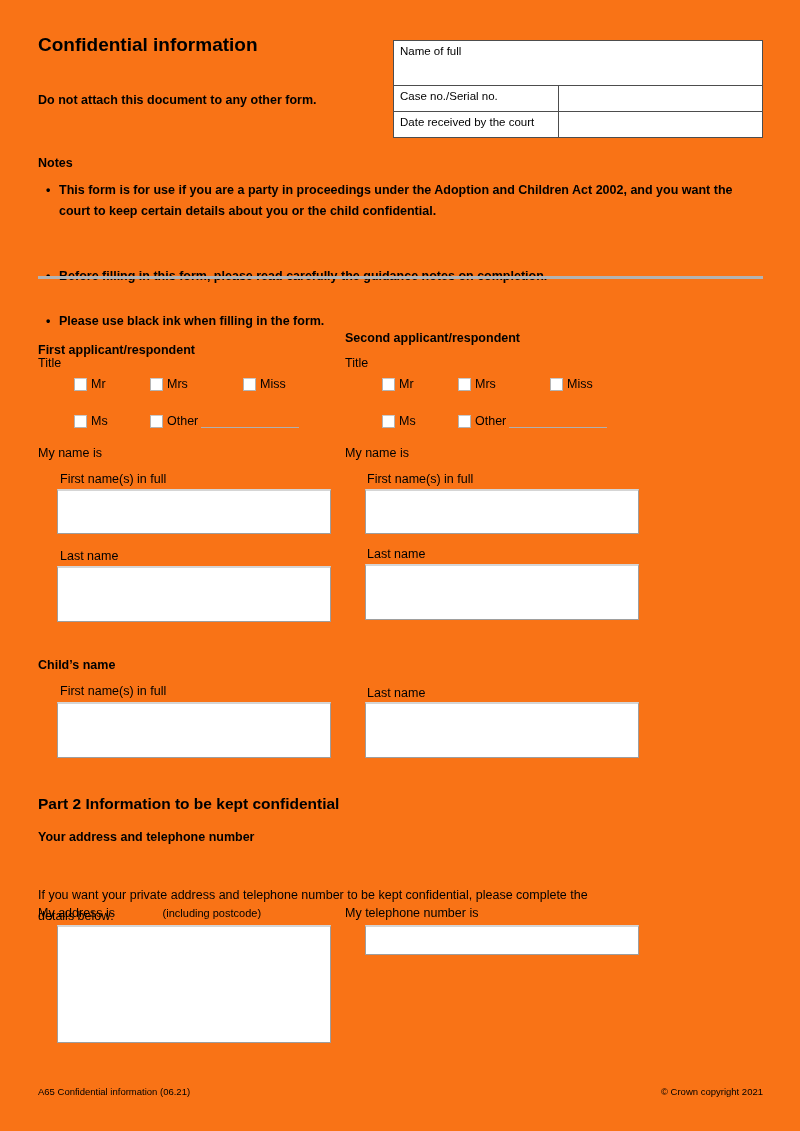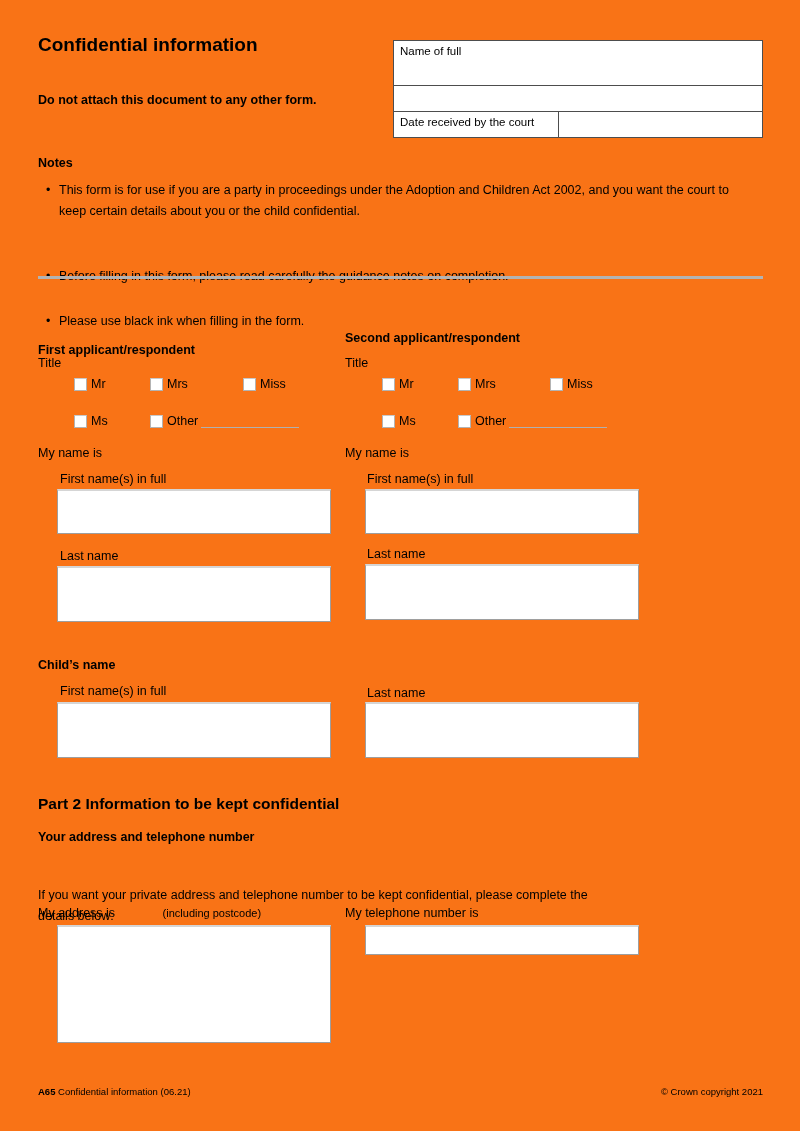--- a/index.html
+++ b/index.html
@@ -24,21 +24,21 @@
   .court-row { display:flex; }
   .court-cell { font-size:11.5px; padding:4px 5px 3px 6px; }
   .court-name-cell { height:44px; width:100%; }
   .court-label-cell { width:165px; border-right:1px solid #4d4d4d; height:26px; }
   .court-value-cell { flex:1; height:26px; }
   .court-border-top { border-top:1px solid #4d4d4d; }
 
   
   .note-item { padding-left:13px; position:relative; line-height:21px; }
   .note-item::before { content:"\2022"; position:absolute; left:0; top:0; }
-  .notes-width { width:700px; }
+  .notes-width { width:700px;font-weight:bold; }
 
   .divider { width:725px; height:2.5px; background:#b3b3b3; }
 
   
   .cb-item { display:flex; align-items:center; height:14px; }
   .cb-box { width:13px; height:13px; border:1px solid #b3b3b3; background:#fff;
             border-top-color:#c9c9c9; flex:0 0 auto; }
   .cb-label { margin-left:4px; font-size:12.5px; white-space:nowrap; }
   .write-line { display:inline-block; width:98px; border-bottom:1px solid #b0b0b0;
                 height:13px; margin-left:3px; }
@@ -67,20 +67,21 @@
   <div class="abs warning" style="left:38px; top:90px;">Do not attach this document to any other form.</div>
 
   <div class="abs court-table" style="left:393px; top:40px;">
     <div class="court-row">
       <div class="court-cell court-name-cell">
         <span>Name of full</span>
         <span></span>
       </div>
     </div>
     <div class="court-row">
+      <div class="court-cell court-label-cell court-border-top">Case no./Serial no.</div>
       <div class="court-cell court-value-cell court-border-top"></div>
     </div>
     <div class="court-row">
       <div class="court-cell court-label-cell court-border-top">Date received by the court</div>
       <div class="court-cell court-value-cell court-border-top"></div>
     </div>
   </div>
 
   <div class="abs subhead" style="left:38px; top:156px;">Notes</div>
 
@@ -173,18 +174,18 @@
   <div class="abs label" style="left:38px; top:906px;">
     <span>My address is</span>
     <span class="hint">(including postcode)</span>
   </div>
   <div class="abs label" style="left:345px; top:906px;">My telephone number is</div>
 
   <div class="abs field-box w-box h-addr" style="left:57px; top:925px;"></div>
   <div class="abs field-box w-box h-tel" style="left:365px; top:925px;"></div>
 
   <div class="abs footer-text" style="left:38px; top:1086px;">
-    <span style="font-weight:bold;margin-top:12px;">A65</span>
+    <span style="font-weight:normal;margin-top:12px;">A65</span>
     <span>Confidential information (06.21)</span>
   </div>
   <div class="abs footer-text" style="right:37px; top:1086px;">© Crown copyright 2021</div>
 
 </div>
 
 </body></html>

